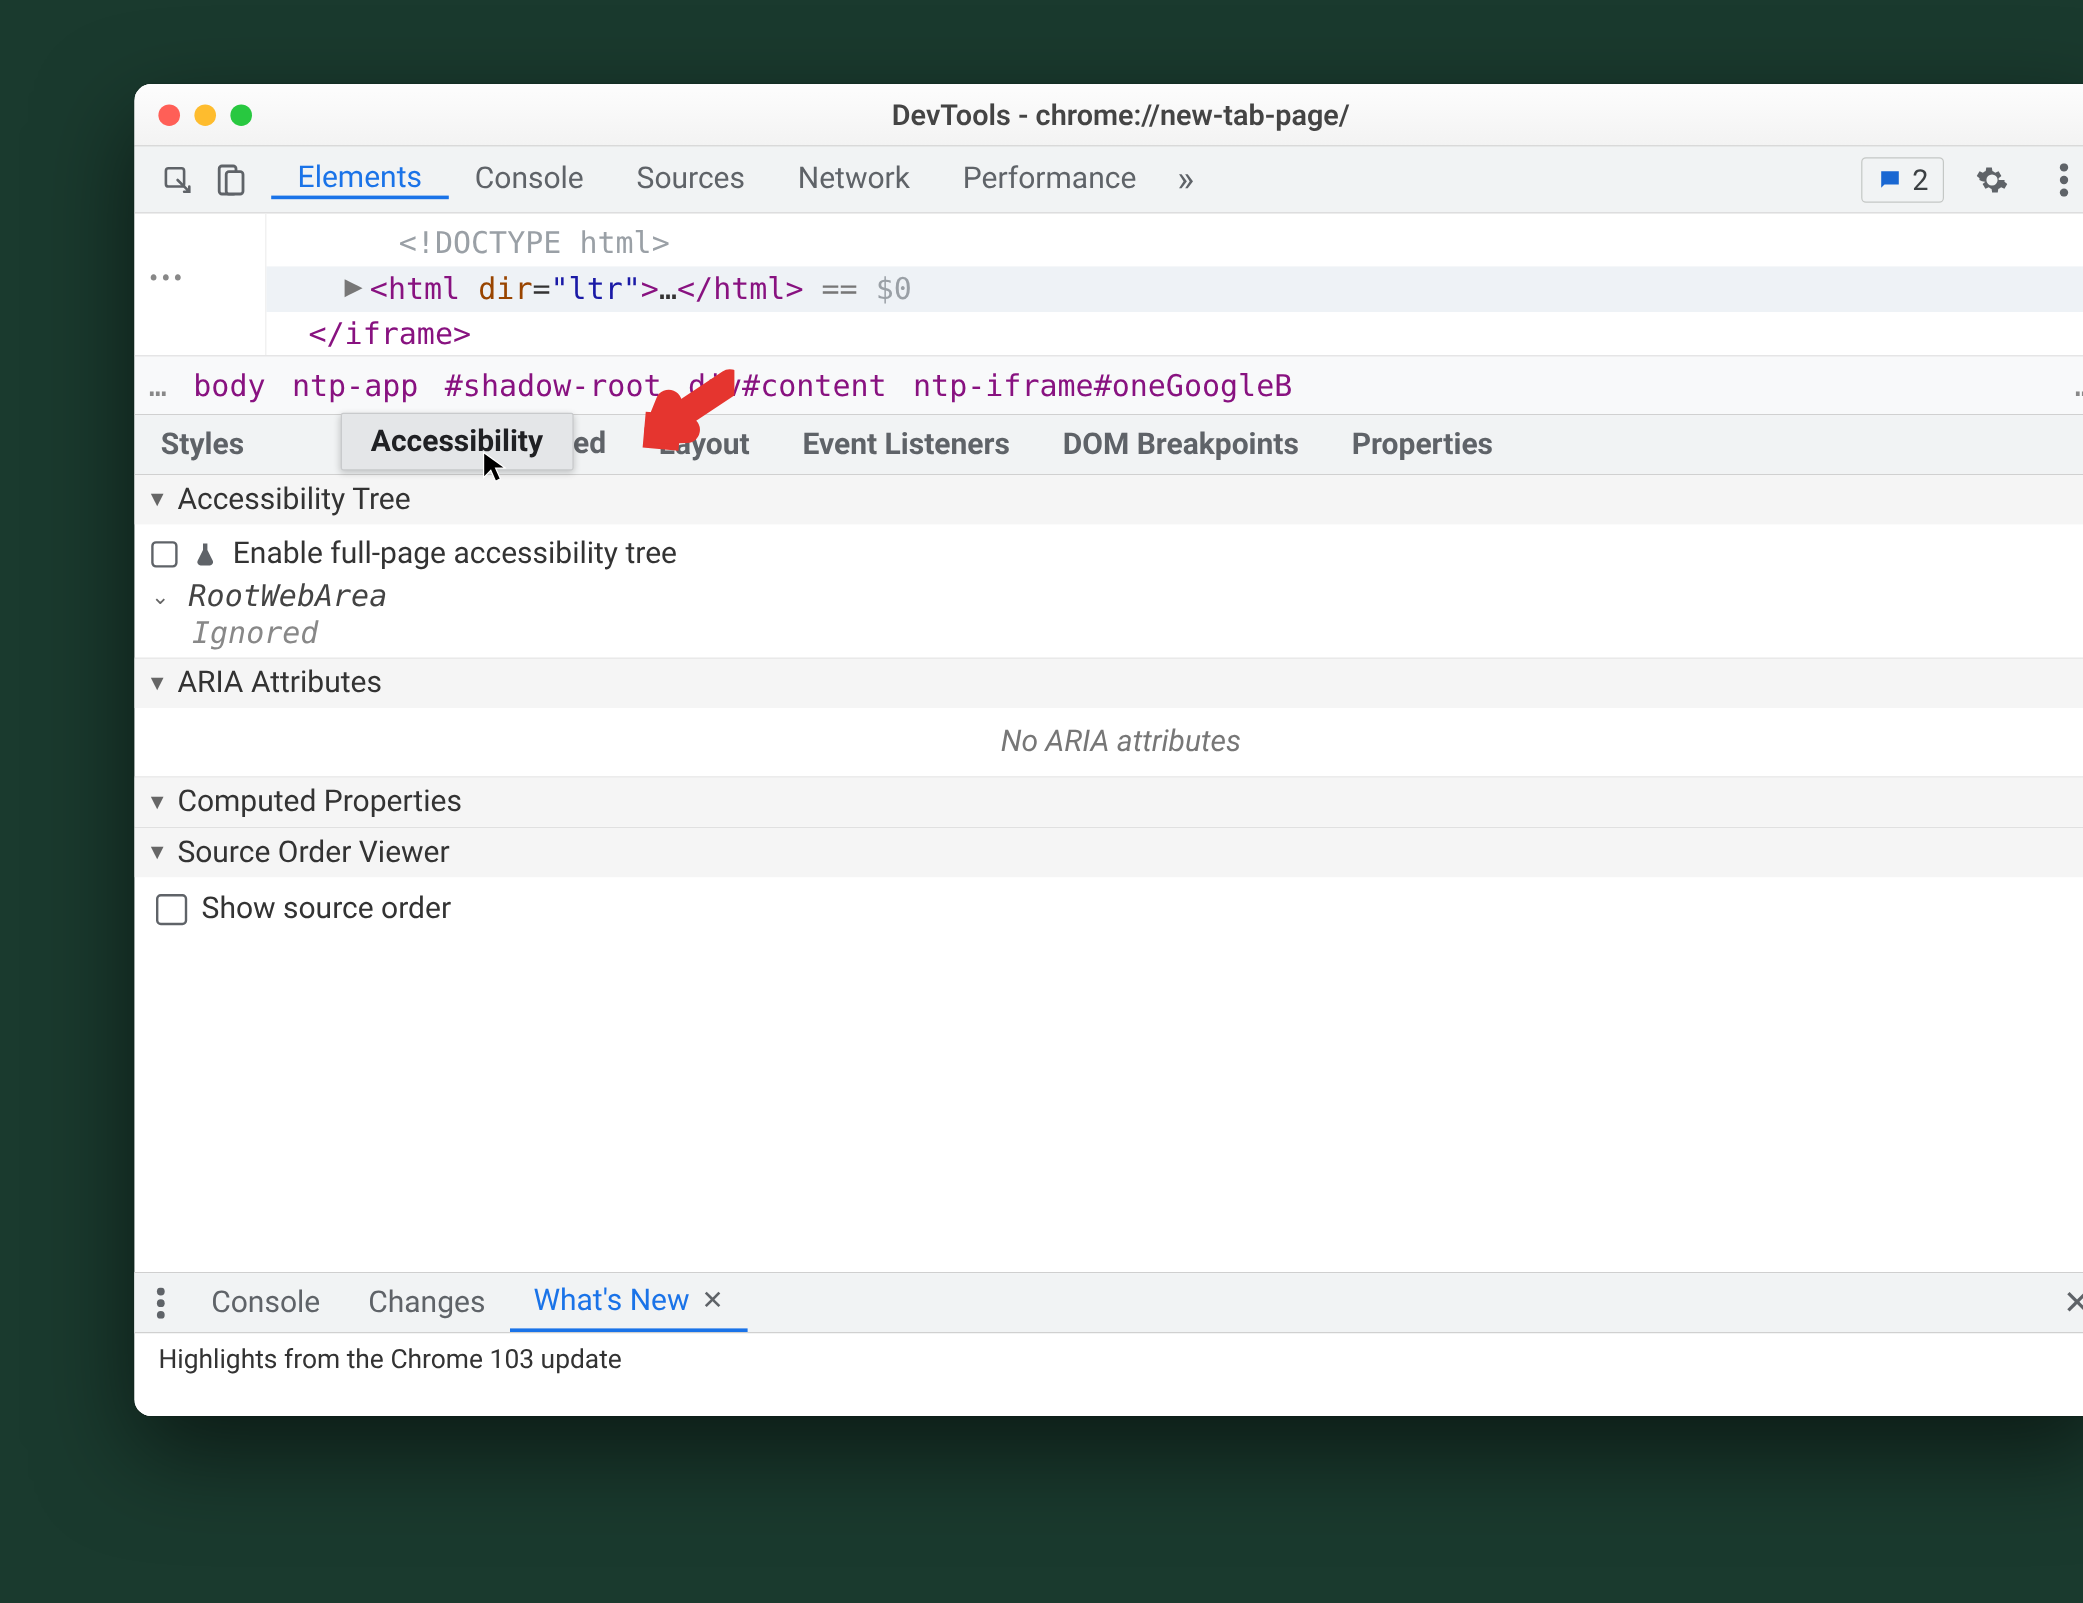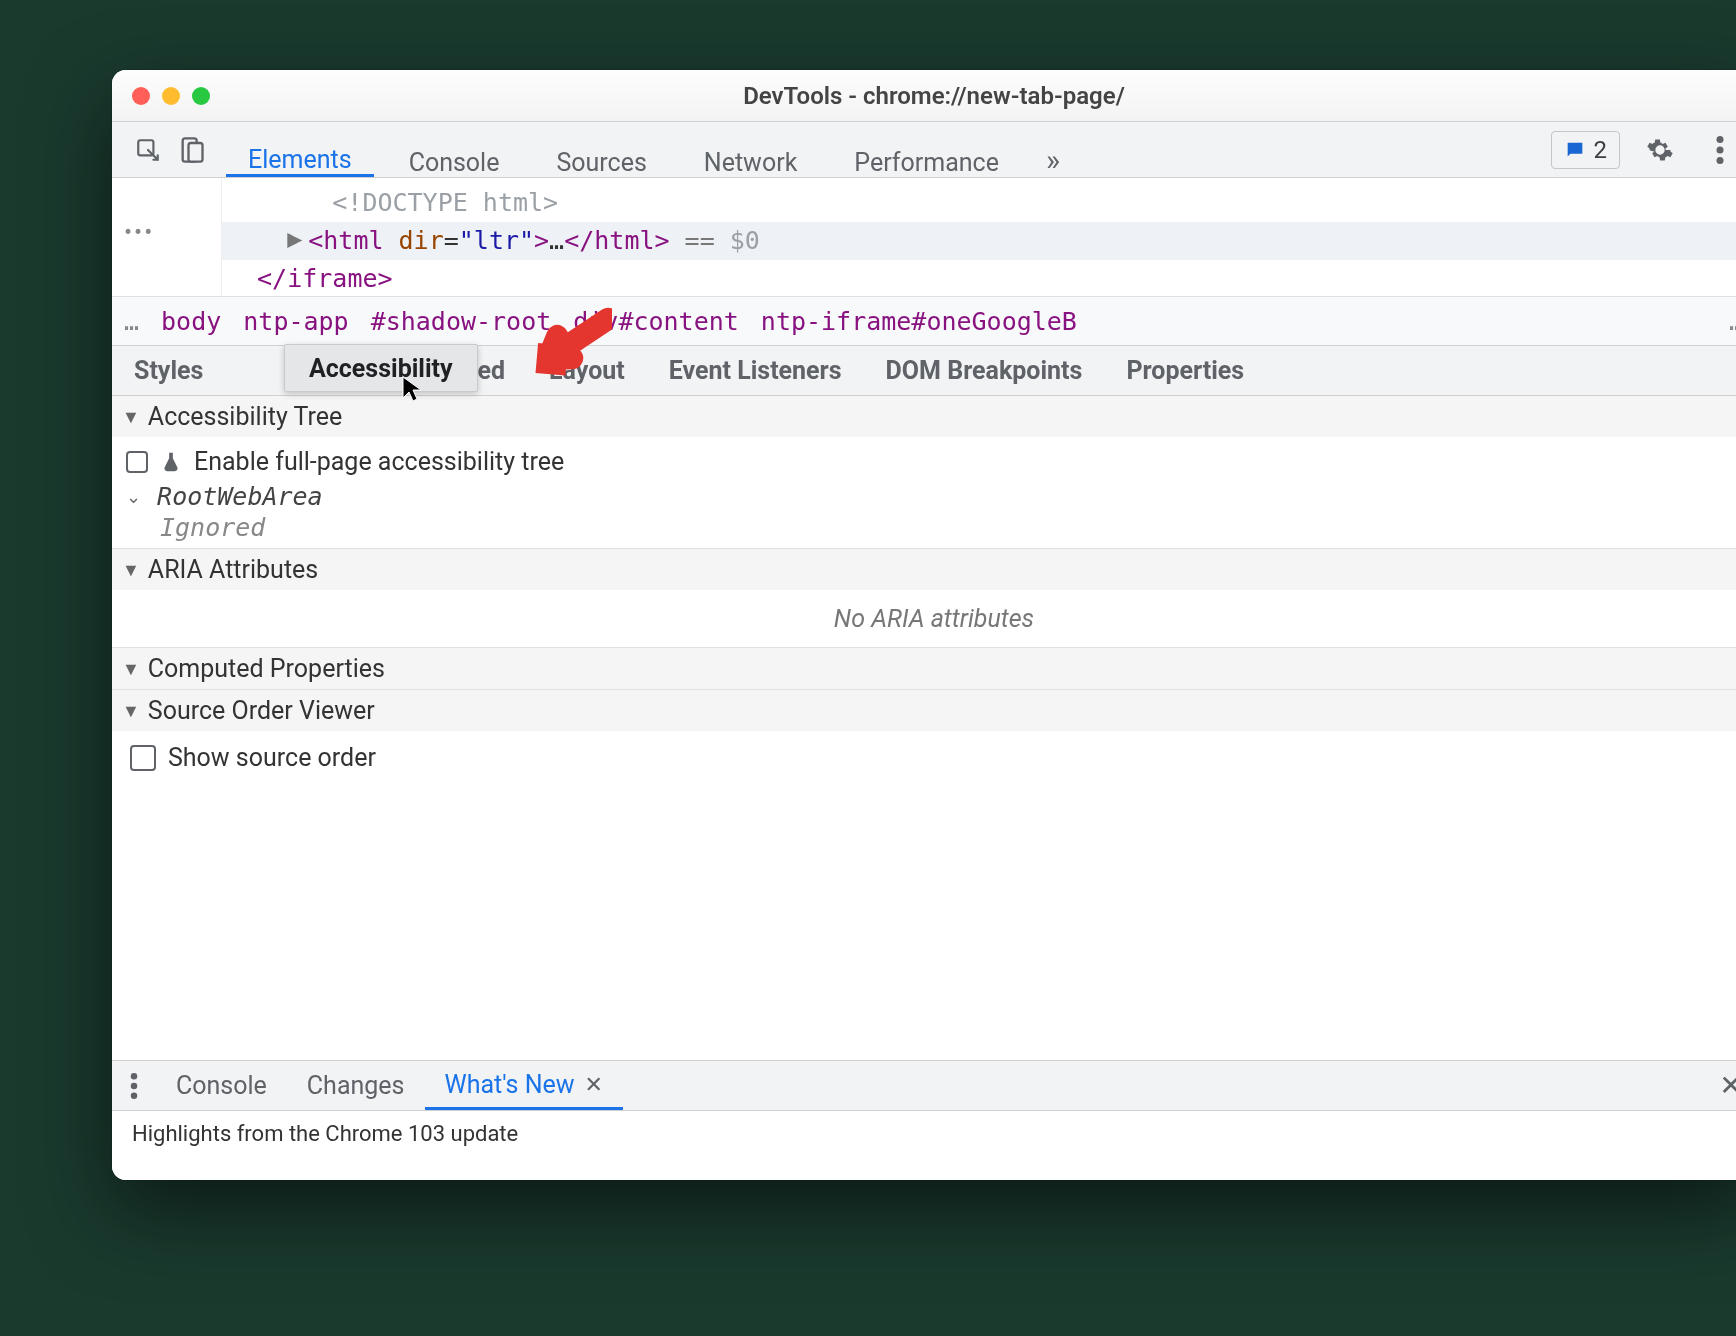--- a/index.html
+++ b/index.html
@@ -45,21 +45,21 @@
   
   .top-toolbar {
     height: 56px;
     border-bottom: 1px solid #d0d0d0;
     display: flex;
     align-items: stretch;
     padding: 0 8px 0 14px;
     background: #f1f3f4;
   }
   .tbtn { width: 44px; display: flex; align-items: center; justify-content: center; color: #555; }
-  .tabs-main { display: flex; align-items: flex-end; margin-left: 12px; flex: 1; gap: 13px; }
+  .tabs-main { display: flex; align-items: center; margin-left: 12px; flex: 1; }
   .tab-main { padding: 0 22px; display: flex; align-items: center; color: #5f6368; cursor: pointer; font-size: 25px; }
   .tab-main.active { color: #1a73e8; border-bottom: 3px solid #1a73e8; }
   .overflow-chevrons { display:flex; align-items:center; color:#5f6368; padding:0 12px; font-size:30px;}
   .right-controls { display:flex; align-items:center; gap: 20px; padding-right: 8px;}
   .issues-chip {
     display:flex; align-items:center; gap:8px;
     border:1px solid #c4c7c5; border-radius:4px; padding:4px 12px; color:#1967d2;
   }
   .issues-count { color:#3c4043; }
   .gear-btn, .more-btn { width:40px; display:flex; align-items:center; justify-content:center; color:#5f6368; }

